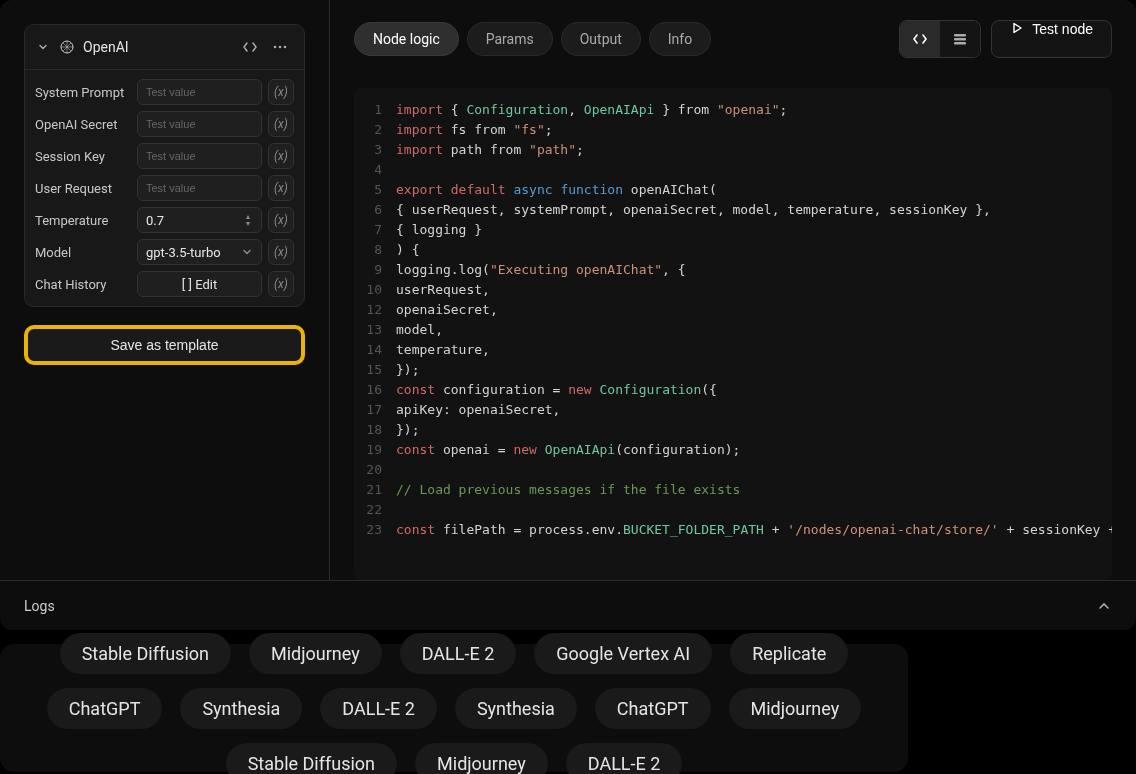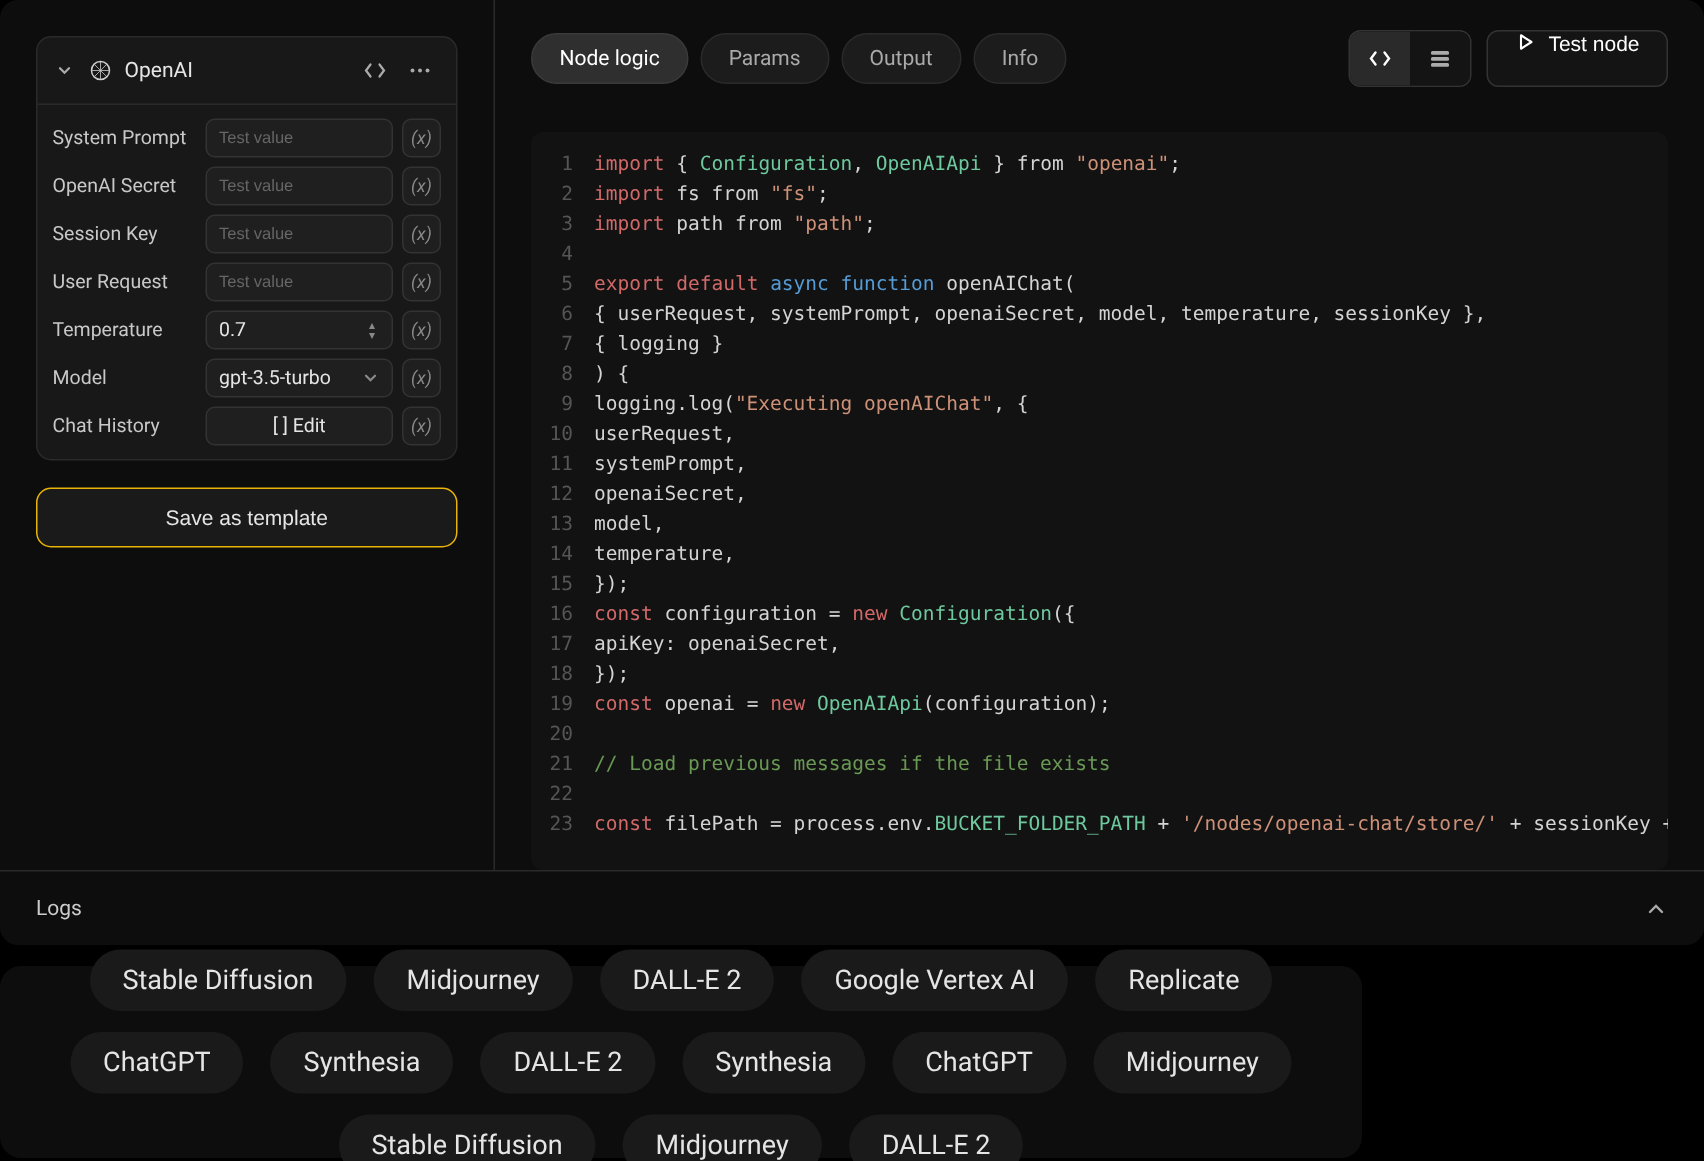--- a/index.html
+++ b/index.html
@@ -100,21 +100,21 @@
     background: #1f1f1f;
     border: 1px solid #333;
     border-radius: 6px;
     display: flex; align-items: center; justify-content: center;
     color: #888; font-size: 12px; font-style: italic;
     cursor: pointer;
   }
   .save-btn {
     height: 40px;
     background: #1a1a1a;
-    border: 1px solid #eab308;
+    border: 4px solid #eab308;
     border-radius: 10px;
     color: #e5e5e5;
     font-size: 14px;
     font-weight: 500;
     cursor: pointer;
   }
   .content {
     flex: 1;
     display: flex;
     flex-direction: column;
@@ -366,21 +366,20 @@
             <div class="code-line"><span class="line-num">1</span><span class="code"><span class="kw">import</span><span> { </span><span class="id">Configuration</span><span>, </span><span class="id">OpenAIApi</span><span> } from </span><span class="str">"openai"</span><span>;</span></span></div>
             <div class="code-line"><span class="line-num">2</span><span class="code"><span class="kw">import</span><span> fs from </span><span class="str">"fs"</span><span>;</span></span></div>
             <div class="code-line"><span class="line-num">3</span><span class="code"><span class="kw">import</span><span> path from </span><span class="str">"path"</span><span>;</span></span></div>
             <div class="code-line"><span class="line-num">4</span><span class="code"> </span></div>
             <div class="code-line"><span class="line-num">5</span><span class="code"><span class="kw">export</span><span> </span><span class="kw">default</span><span> </span><span class="kw3">async</span><span> </span><span class="kw3">function</span><span> </span><span>openAIChat(</span></span></div>
             <div class="code-line"><span class="line-num">6</span><span class="code"><span>{ userRequest, systemPrompt, openaiSecret, model, temperature, sessionKey },</span></span></div>
             <div class="code-line"><span class="line-num">7</span><span class="code"><span>{ logging }</span></span></div>
             <div class="code-line"><span class="line-num">8</span><span class="code"><span>) {</span></span></div>
             <div class="code-line"><span class="line-num">9</span><span class="code"><span>logging.log(</span><span class="str">"Executing openAIChat"</span><span>, {</span></span></div>
             <div class="code-line"><span class="line-num">10</span><span class="code"><span>userRequest,</span></span></div>
-            <div class="code-line"><span class="line-num">11</span><span class="code"><span>systemPrompt,</span></span></div>
             <div class="code-line"><span class="line-num">12</span><span class="code"><span>openaiSecret,</span></span></div>
             <div class="code-line"><span class="line-num">13</span><span class="code"><span>model,</span></span></div>
             <div class="code-line"><span class="line-num">14</span><span class="code"><span>temperature,</span></span></div>
             <div class="code-line"><span class="line-num">15</span><span class="code"><span>});</span></span></div>
             <div class="code-line"><span class="line-num">16</span><span class="code"><span class="kw">const</span><span> configuration = </span><span class="kw">new</span><span> </span><span class="id">Configuration</span><span>({</span></span></div>
             <div class="code-line"><span class="line-num">17</span><span class="code"><span>apiKey: openaiSecret,</span></span></div>
             <div class="code-line"><span class="line-num">18</span><span class="code"><span>});</span></span></div>
             <div class="code-line"><span class="line-num">19</span><span class="code"><span class="kw">const</span><span> openai = </span><span class="kw">new</span><span> </span><span class="id">OpenAIApi</span><span>(configuration);</span></span></div>
             <div class="code-line"><span class="line-num">20</span><span class="code"> </span></div>
             <div class="code-line"><span class="line-num">21</span><span class="code"><span class="cm">// Load previous messages if the file exists</span></span></div>

